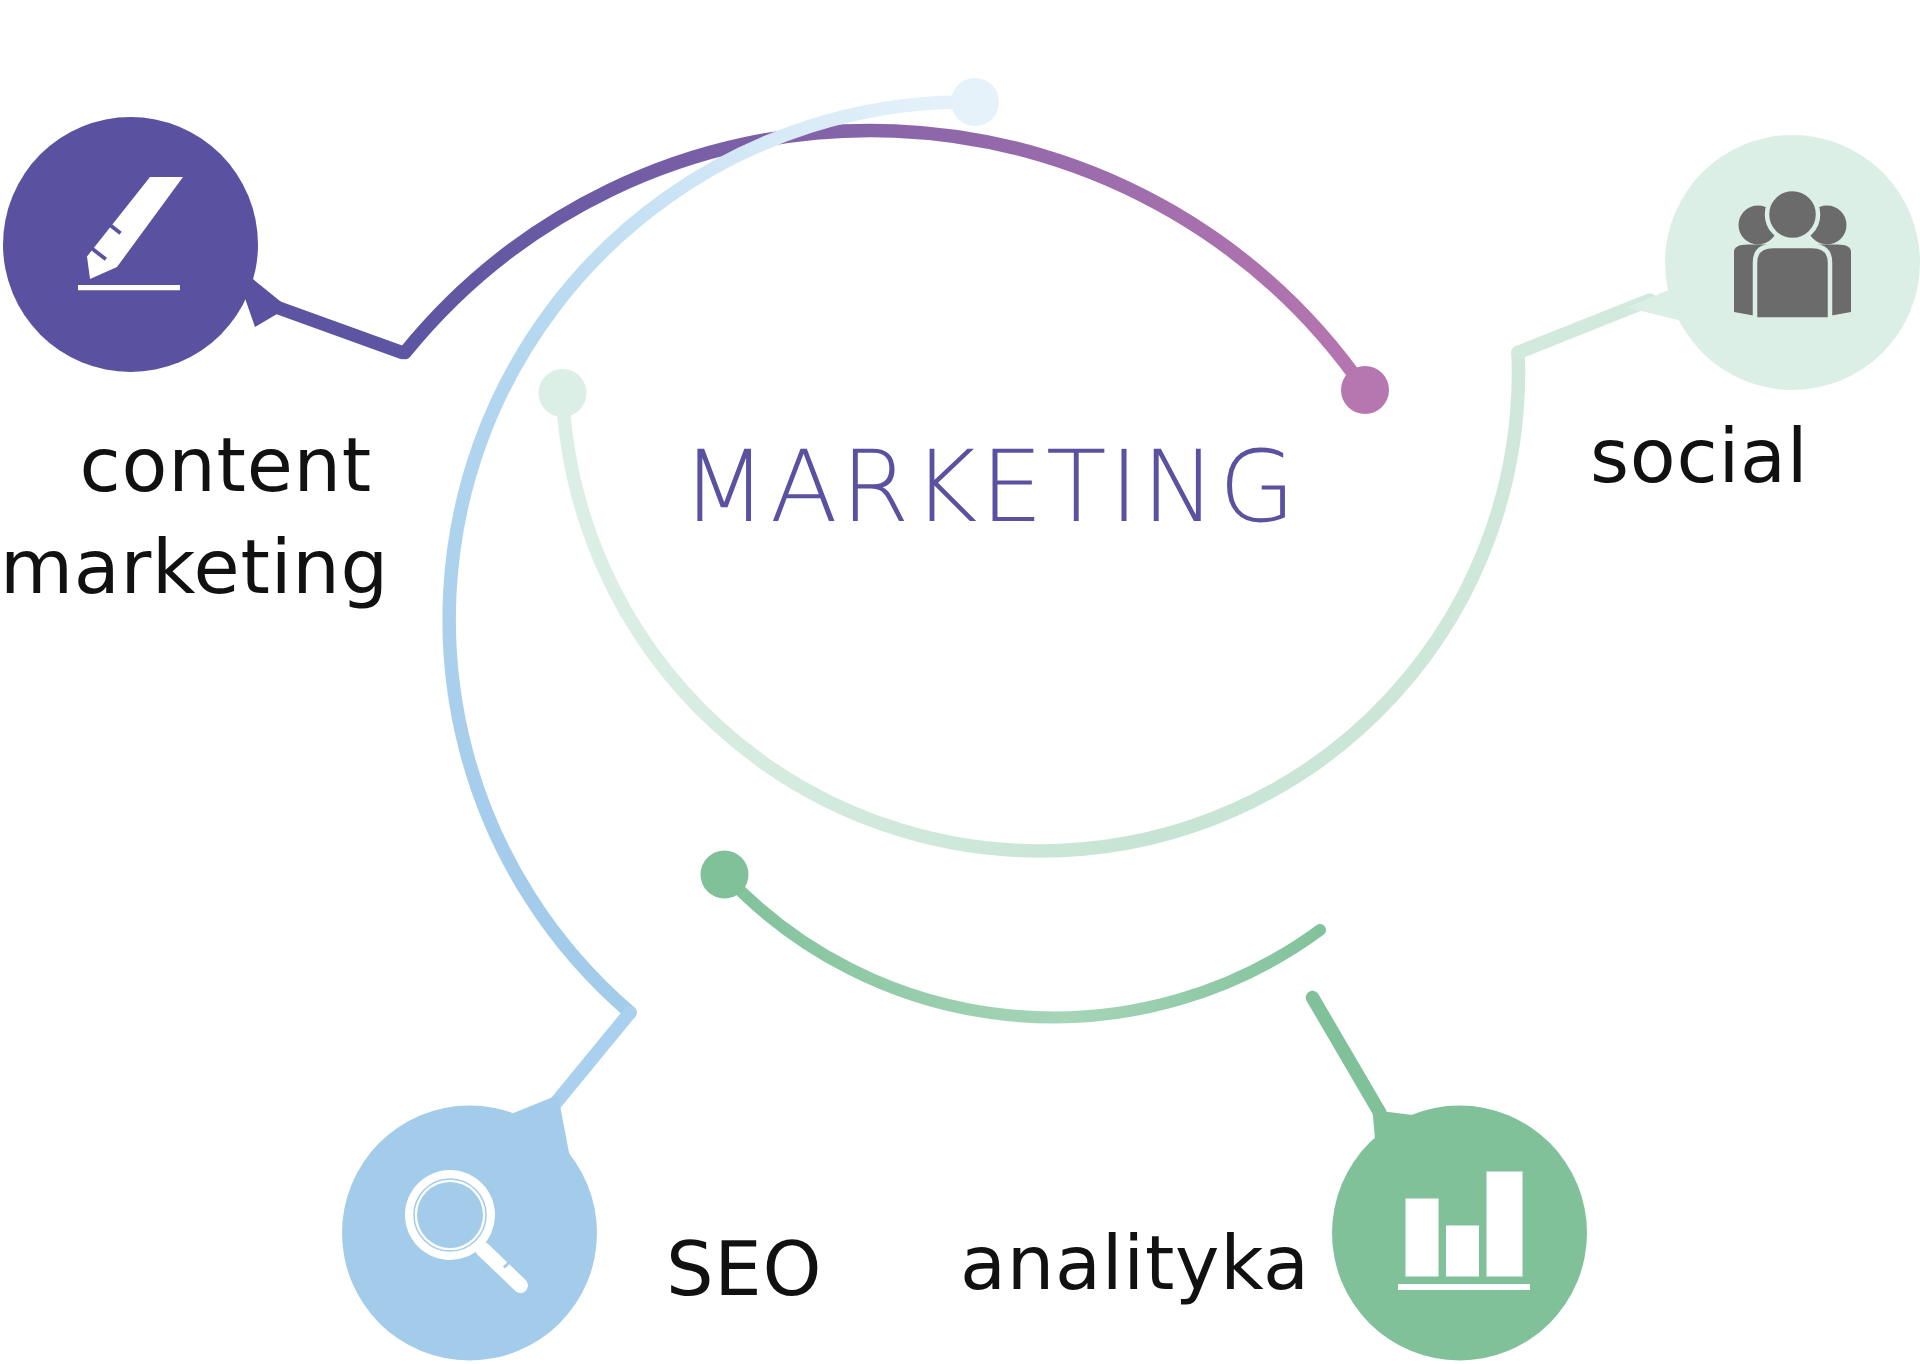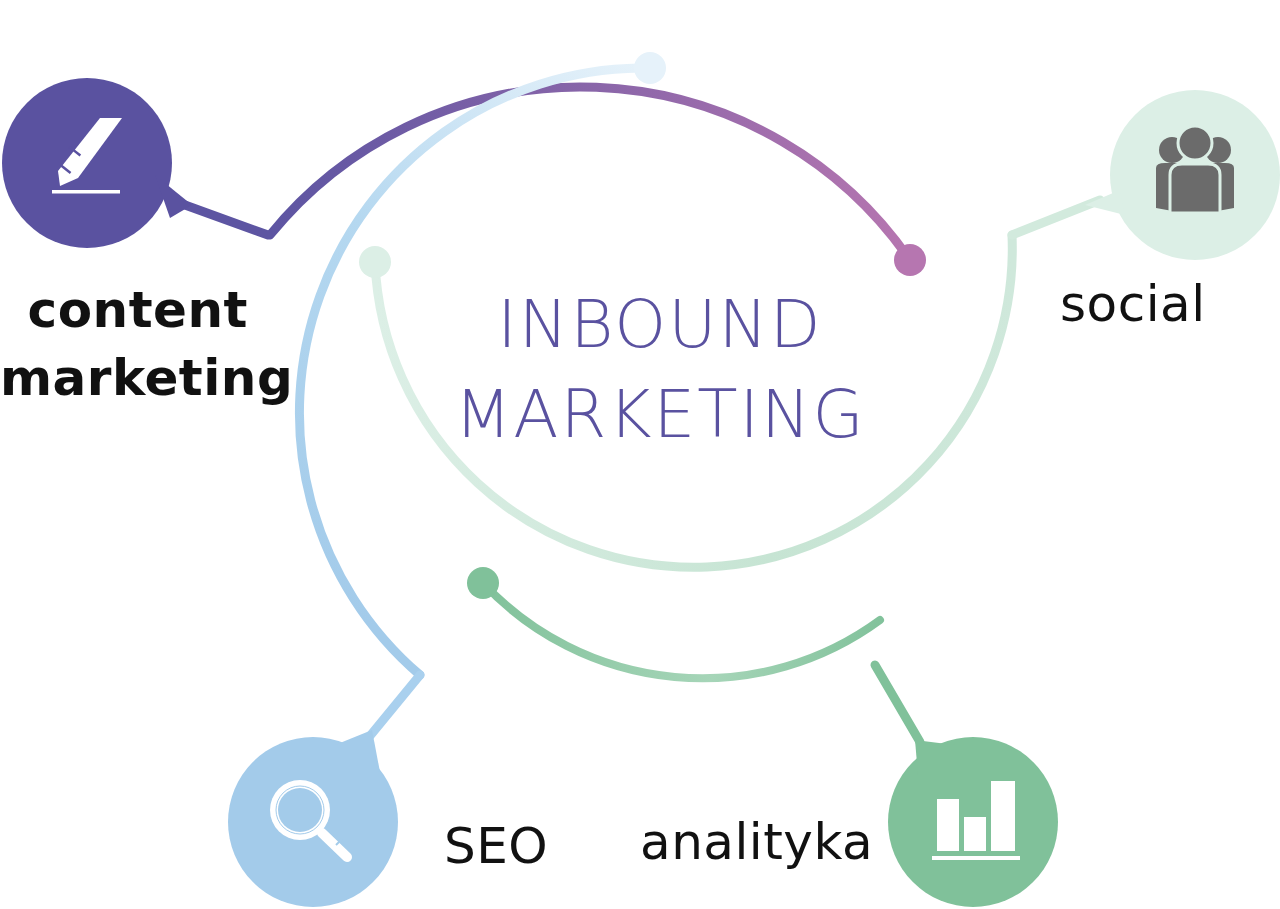--- a/index.html
+++ b/index.html
@@ -100,25 +100,24 @@
     <g fill="#ffffff">
       <rect x="937" y="799" width="22" height="52"></rect>
       <rect x="964" y="817" width="22" height="34"></rect>
       <rect x="991" y="781" width="24" height="70"></rect>
       <rect x="932" y="856" width="88" height="4"></rect>
     </g>
   </g>
 </svg>
 
 <div class="title" style="top:280px; color:#5a52a0;">
-  <div>INBOUND</div>
   <div>MARKETING</div>
 </div>
 
-<div class="label" style="left:0px; top:276px; width:248px; text-align:right;font-weight:bold;">
+<div class="label" style="left:0px; top:276px; width:248px; text-align:right;">
   <div>content</div>
   <div>marketing</div>
 </div>
 
 <div class="label" style="left:1060px; top:270px; text-align:right;">
   <div>social</div>
 </div>
 
 <div class="label" style="left:444px; top:812px;text-align:center;">
   <div>SEO</div>

